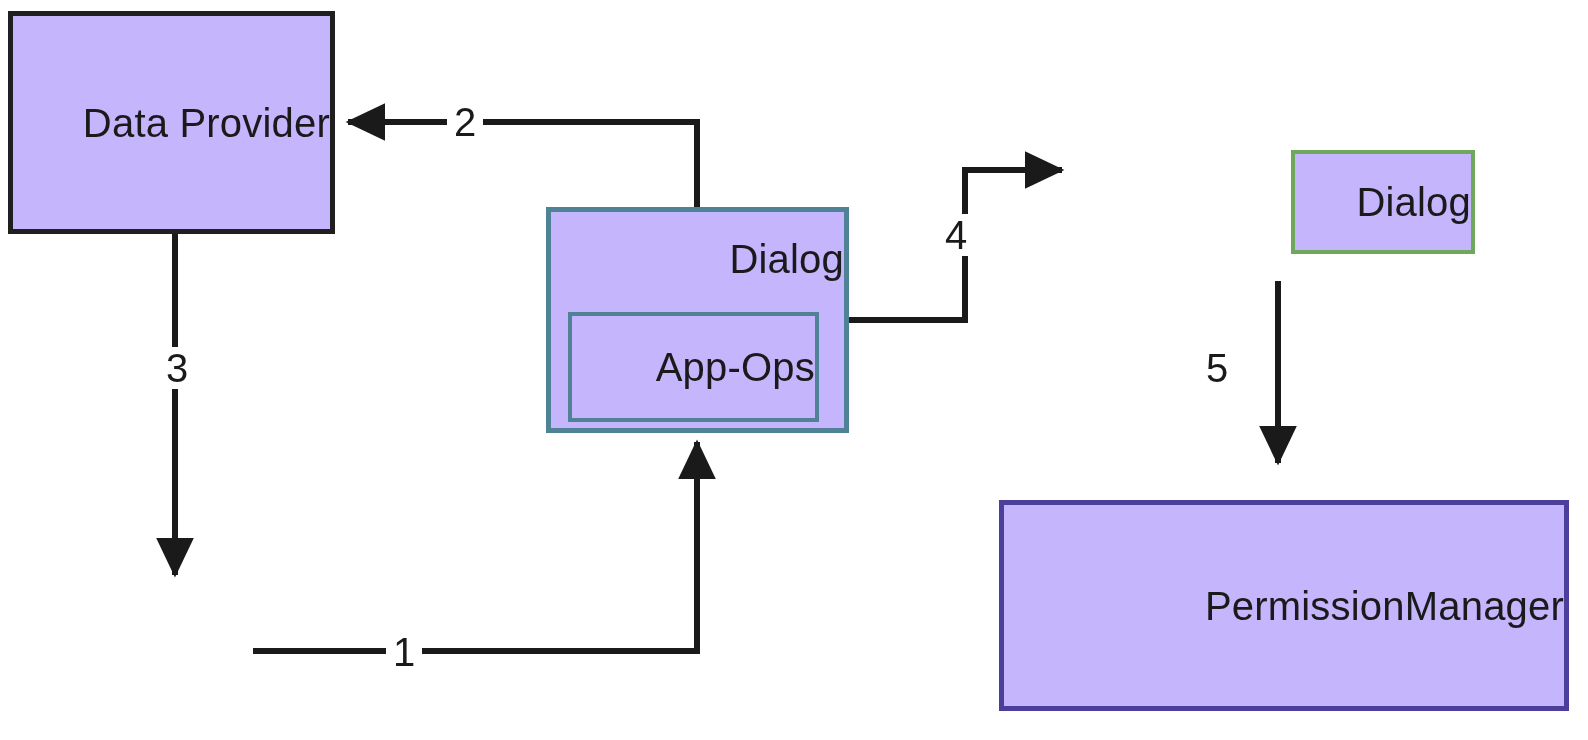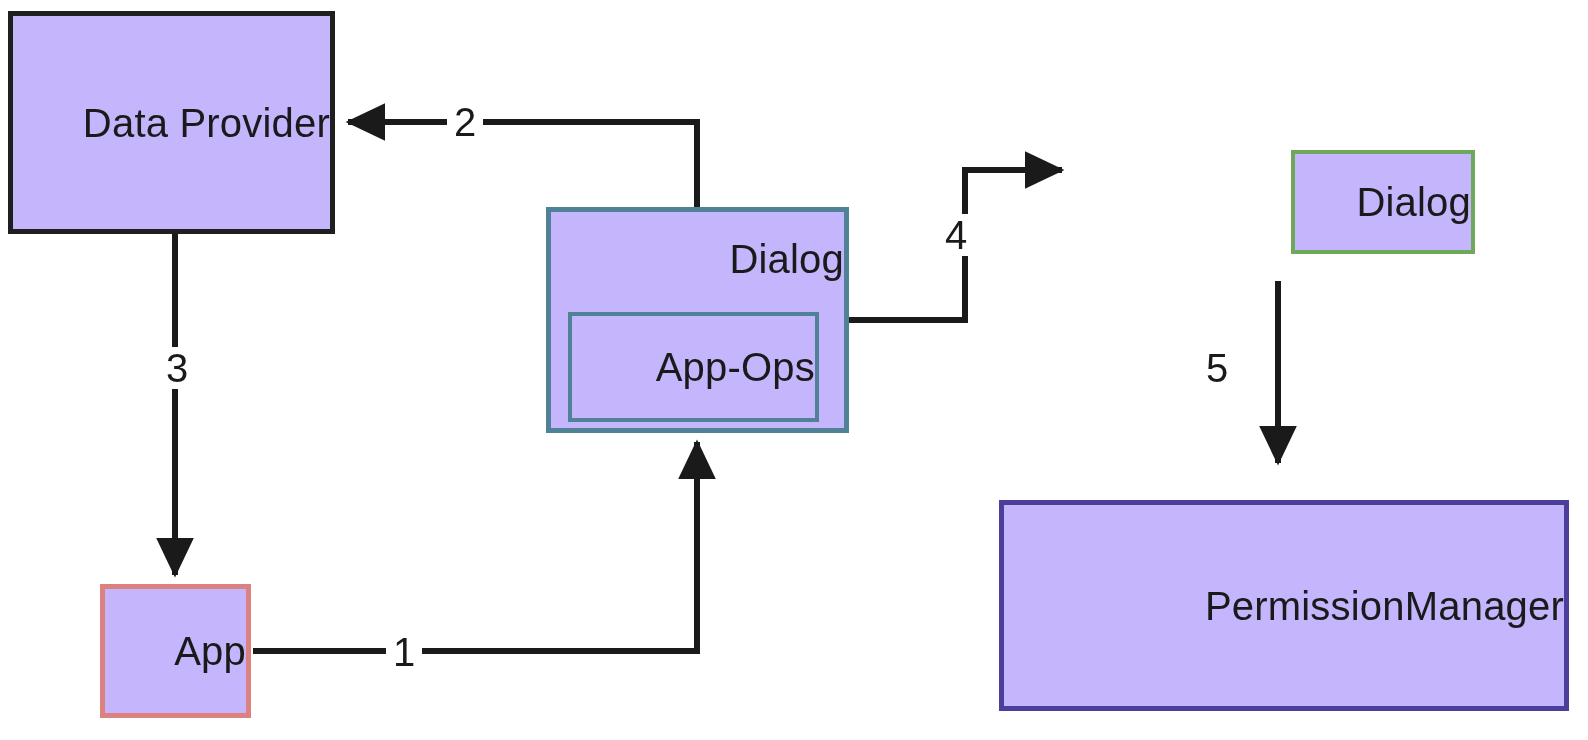--- a/index.html
+++ b/index.html
@@ -125,23 +125,20 @@
   <span class="edge-label" id="edge-label-1">1</span>
   <span class="edge-label" id="edge-label-2">2</span>
   <span class="edge-label" id="edge-label-3">3</span>
   <span class="edge-label" id="edge-label-4">4</span>
   <span class="edge-label" id="edge-label-5">5</span>
 
   <div class="node" id="node-data-provider" style="border-color: rgb(31, 31, 31);">
     <span class="node-label">Data Provider</span>
   </div>
 
-  <div class="node" id="node-app" style="border-color: rgb(221, 128, 128);">
-    <span class="node-label">App</span>
-  </div>
 
   <div class="node" id="node-system" style="border-color: rgb(79, 130, 150);">
     <span class="node-label">Dialog</span>
   </div>
 
   <div class="node" id="node-app-ops" style="border-color: rgb(79, 130, 150);">
     <span class="node-label">App-Ops</span>
   </div>
 
 

